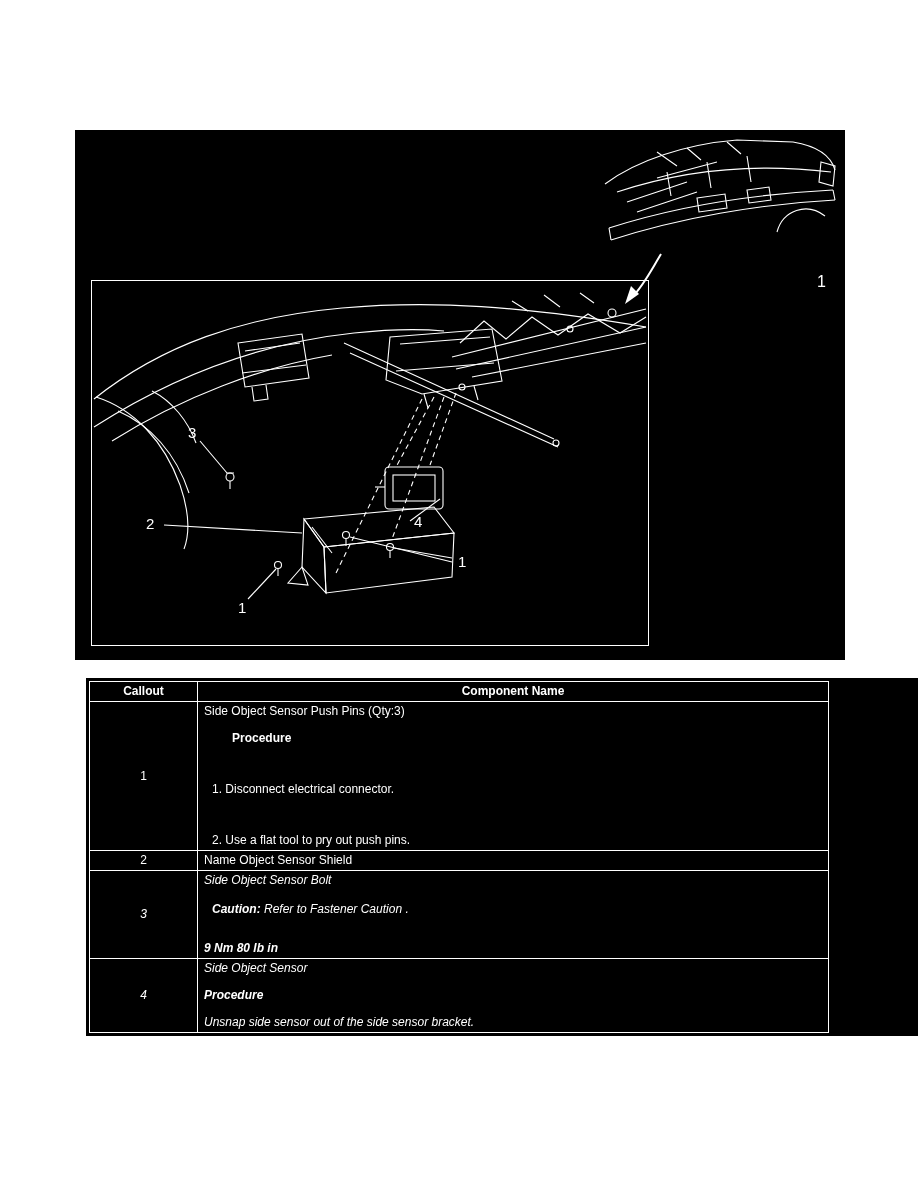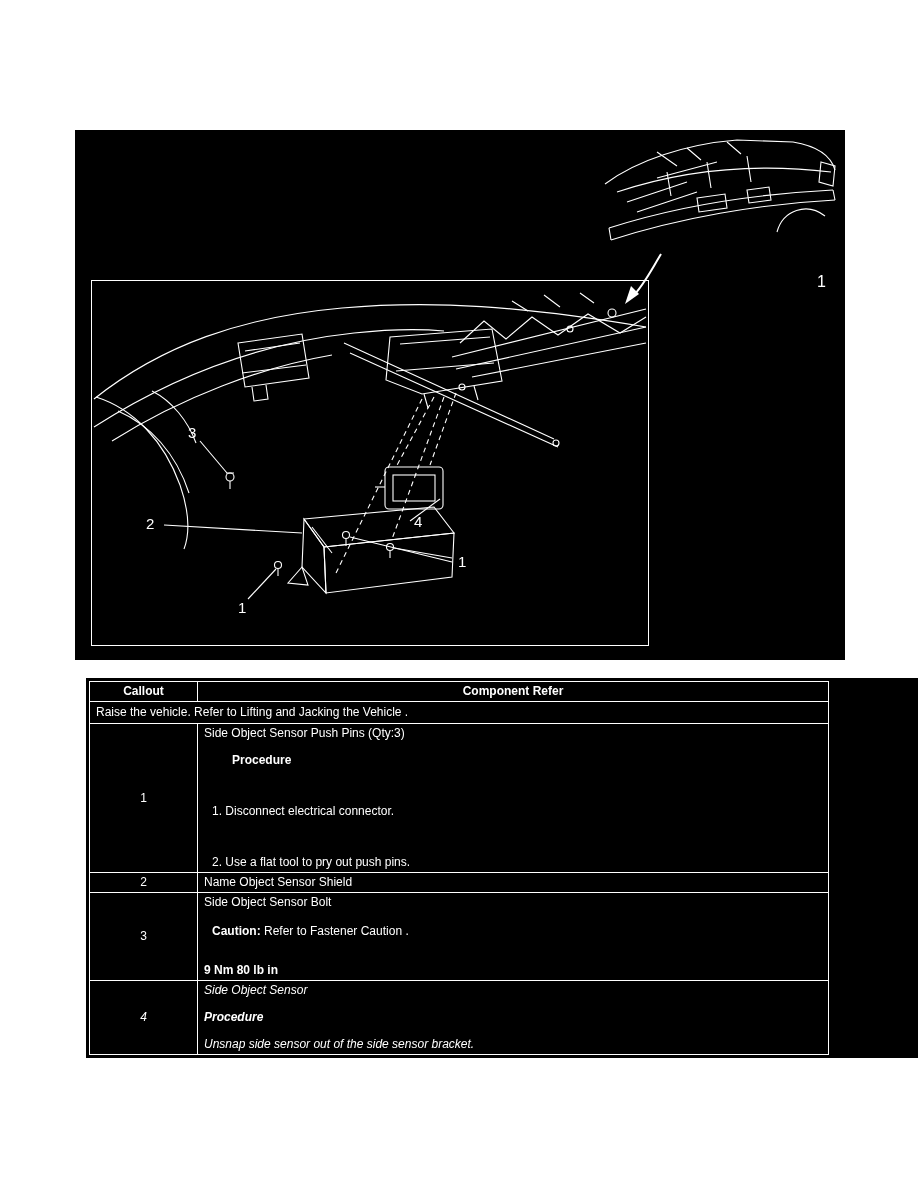--- a/index.html
+++ b/index.html
@@ -43,21 +43,21 @@
     border:1px solid #ffffff; padding:2px 6px;
   }
   .callout-table th { font-weight:bold; text-align:center; height:18px; }
   .col-callout { width:108px; text-align:center; vertical-align:middle; }
   .col-comp { vertical-align:top; }
   tr.prelim-title td { font-weight:bold; height:20px; }
   tr.prelim-text td { height:22px; }
   tr.r1 td { height:92px; }
   tr.r2 td { height:20px; }
   tr.r2 td.col-comp { vertical-align:middle; }
-  tr.r3 td { height:76px; }
+  tr.r3 td { height:76px;font-style:italic; }
   tr.r4 td { height:72px;font-style:italic; }
   .proc-label { font-weight:bold; margin:12px 0 10px 28px; }
   .proc-label-flush { font-weight:bold; margin:12px 0 12px 0; }
   .step { margin-left:8px;margin-top:36px; }
   .caution-line { margin-top:14px;margin-left:8px; }
   .caution-bold { font-weight:bold; }
   .torque-line { font-weight:bold; margin-top:24px; }
 </style>
 </head>
 <body>
@@ -174,24 +174,21 @@
       </g>
     </svg>
   </div>
 </div>
 
 <div class="table-box">
   <table class="callout-table">
     <tbody>
         <tr class="hdr">
       <th class="col-callout">Callout</th>
-      <th>Component Refer</th>
-    </tr>
-    <tr class="prelim-text">
-      <td colspan="2">Raise the vehicle. Refer to Lifting and Jacking the Vehicle .</td>
+      <th>Component Name</th>
     </tr>
 
     <tr class="r1">
       <td class="col-callout">1</td>
       <td class="col-comp">
         <div>Side Object Sensor Push Pins (Qty:3)</div>
         <div class="proc-label">Procedure</div>
         <div class="step">1. Disconnect electrical connector.</div>
         <div class="step">2. Use a flat tool to pry out push pins.</div>
       </td>

